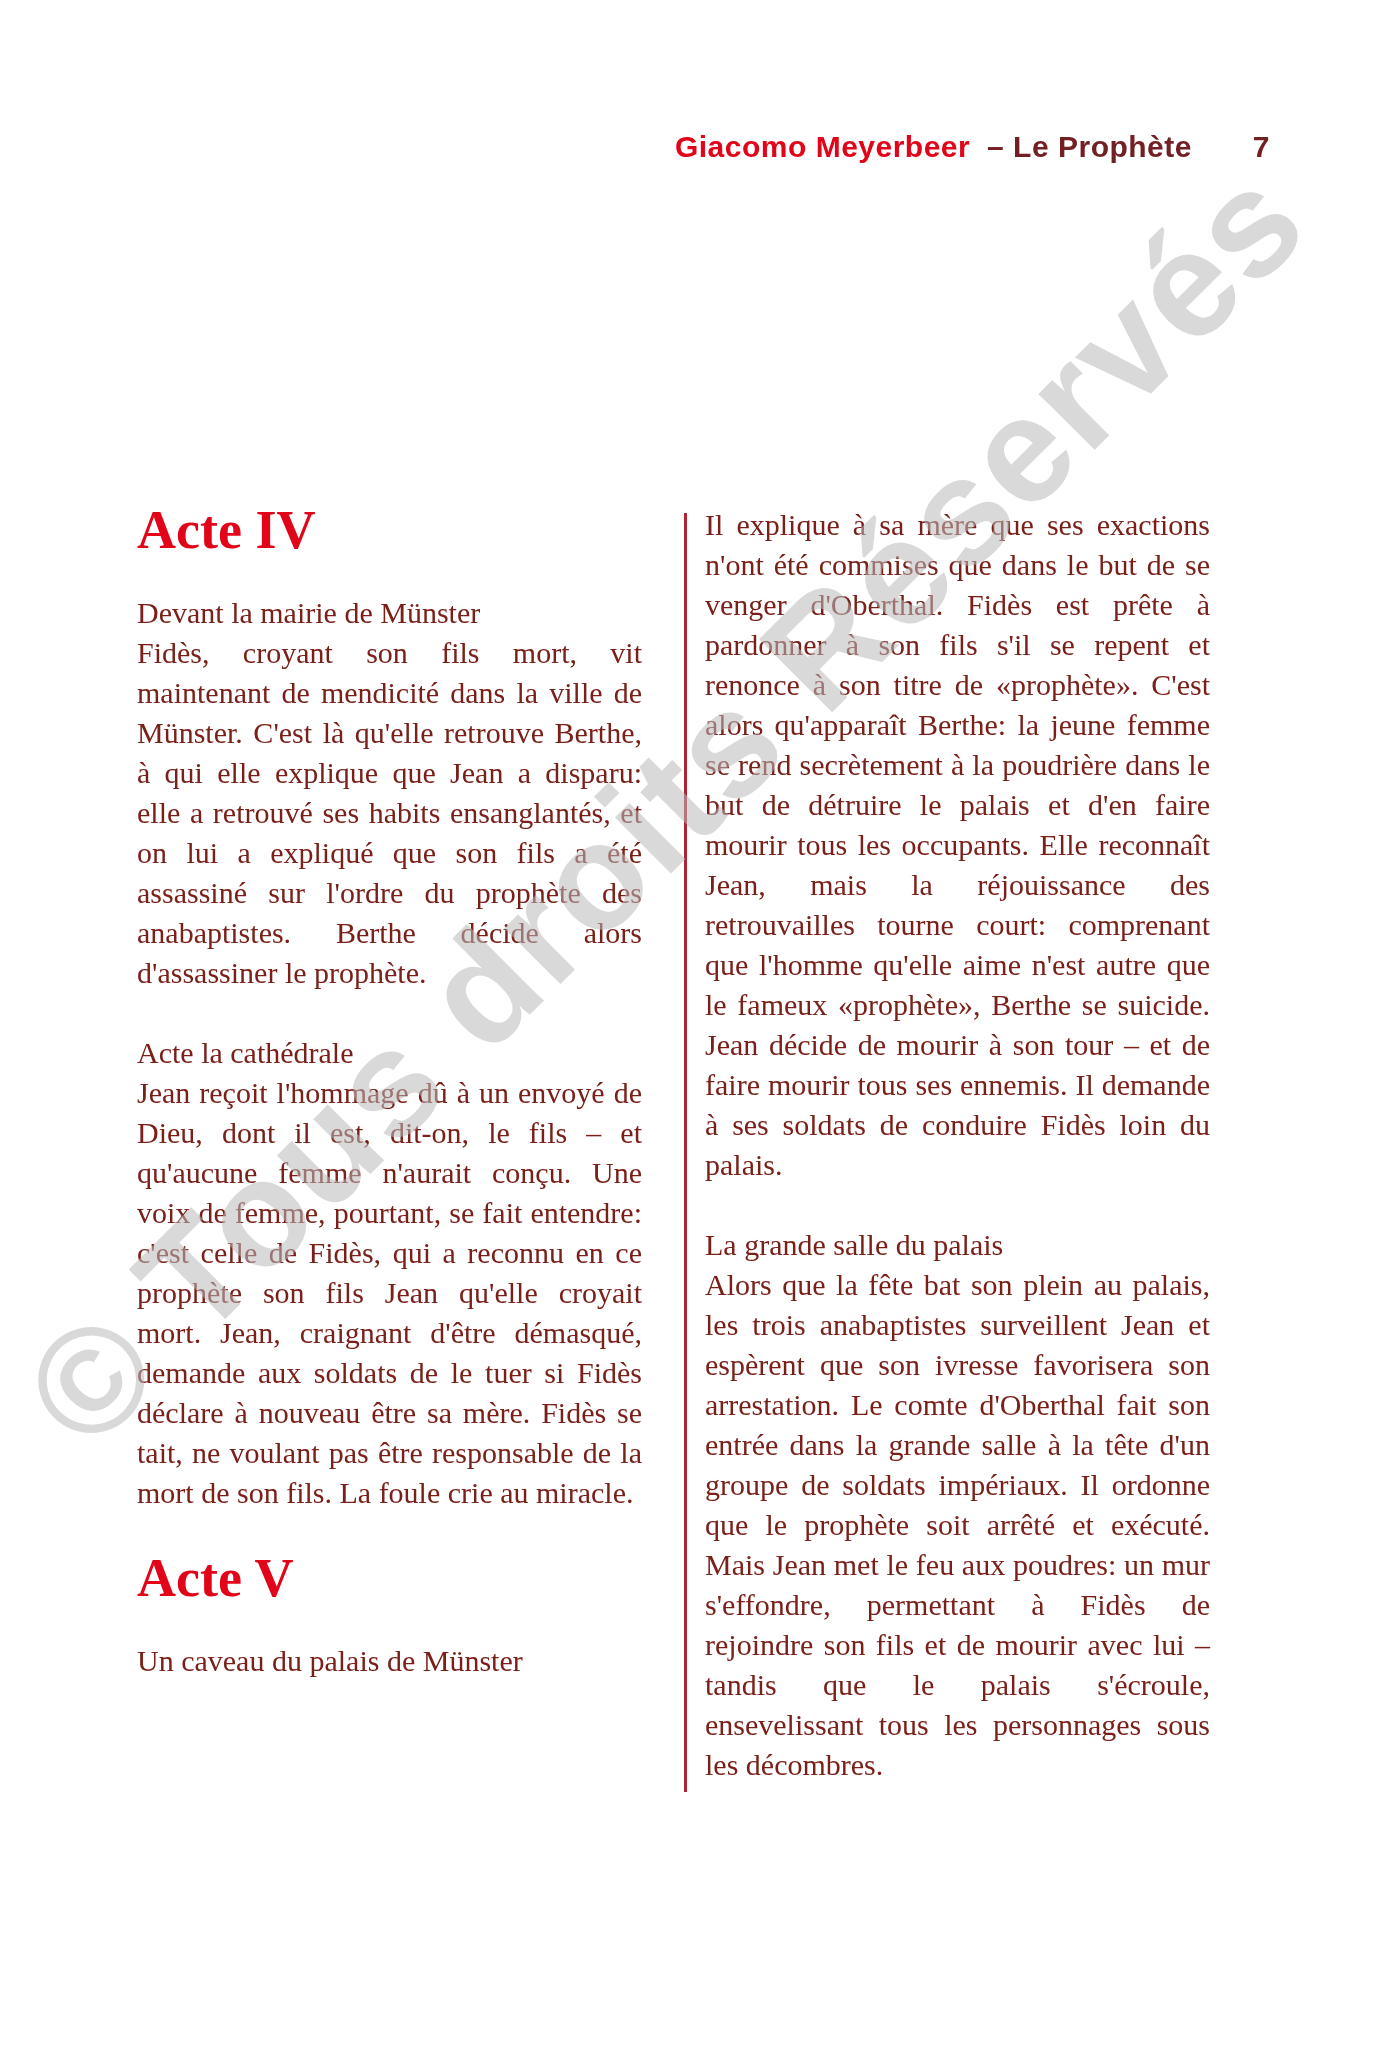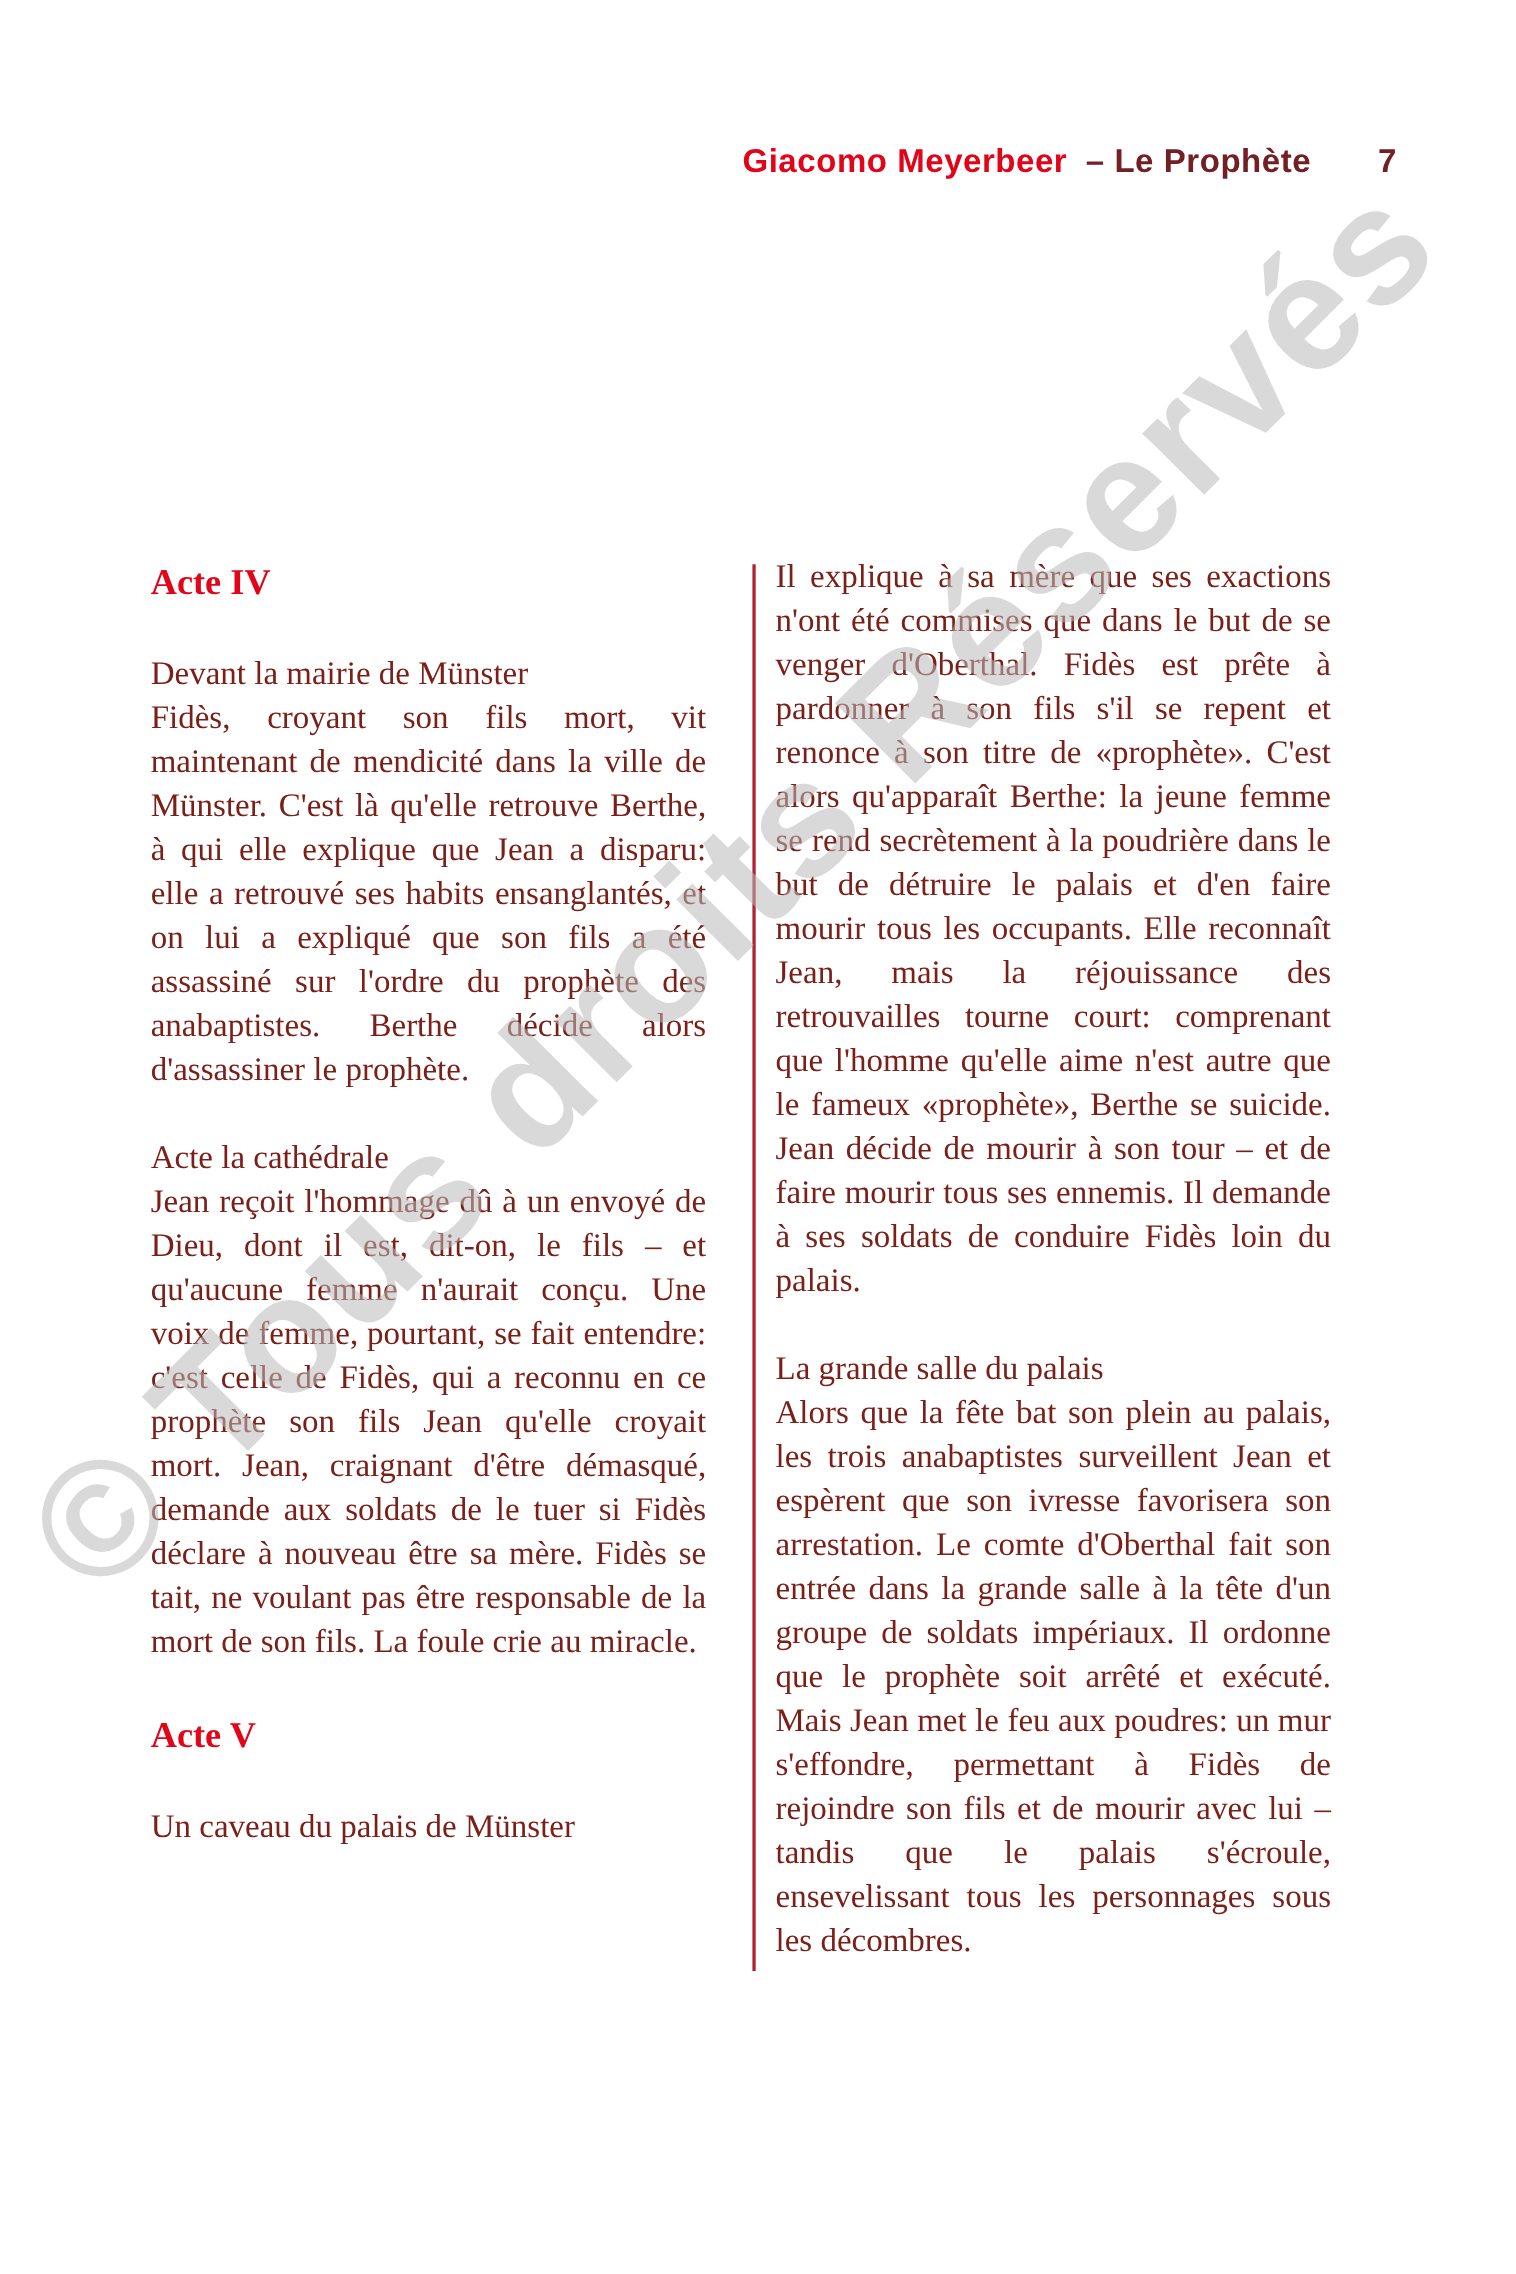--- a/index.html
+++ b/index.html
@@ -51,21 +51,21 @@
     text-align-last: left;
     z-index: 2;
   }
   .col-left  { left: 137px; }
   .col-right { left: 705px; }
 
   .act {
     font-family: "Liberation Serif", "DejaVu Serif", serif;
     font-weight: bold;
     color: #e2051a;
-    font-size: 33px;
+    font-size: 54px;
     line-height: 50px;
     margin: 0 0 38px 0;
     text-align: left;
   }
   .act-v { margin-top: 16px; }
 
   .scene-title {
     margin: 0;
     text-align: left;
   }

